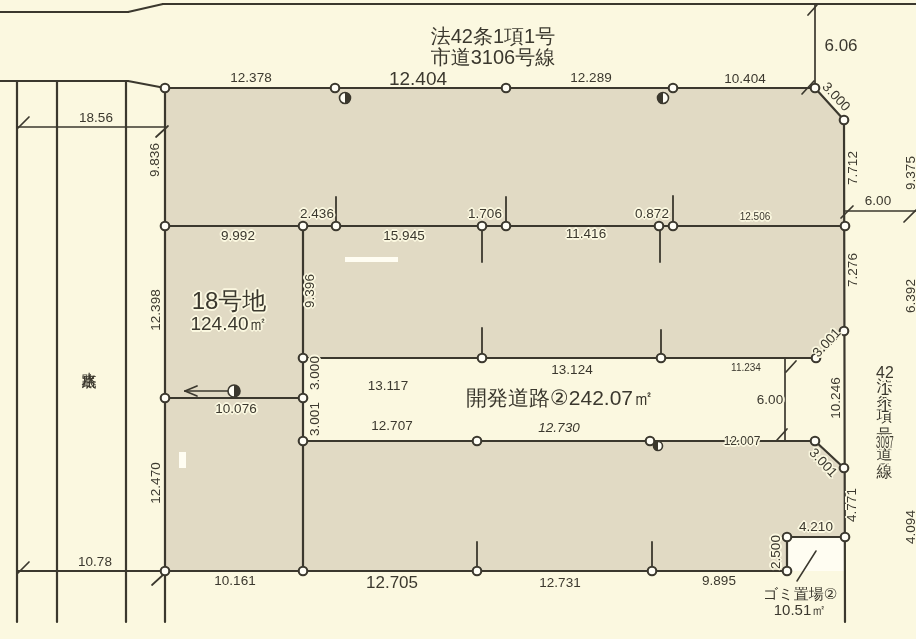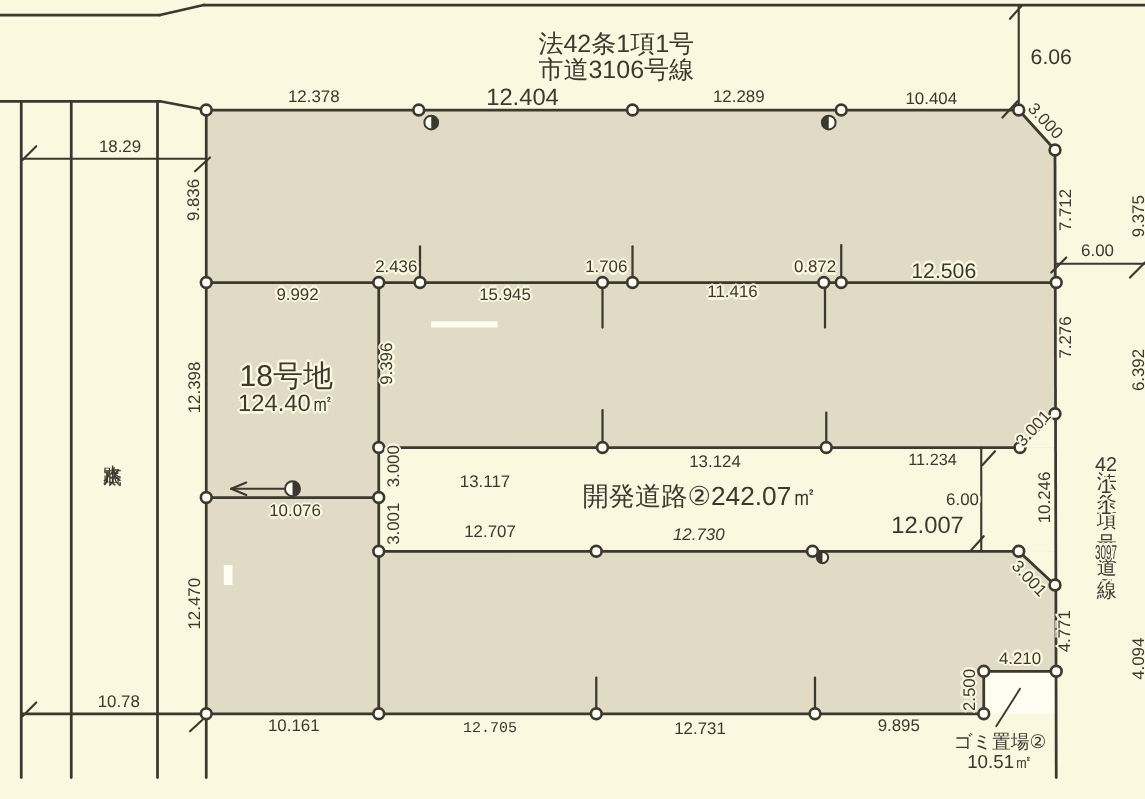--- a/index.html
+++ b/index.html
@@ -149,60 +149,60 @@
   </svg>
   <div id="labels">
       <div class="lbl" style="left: 493px; top: 36px; font-size: 20px; transform: translate(-50%, -50%);">法42条1項1号</div>
       <div class="lbl" style="left: 493px; top: 57px; font-size: 20px; transform: translate(-50%, -50%);">市道3106号線</div>
       <div class="lbl" style="left: 251px; top: 78px; font-size: 13.5px; transform: translate(-50%, -50%);">12.378</div>
       <div class="lbl" style="left: 418px; top: 79px; font-size: 19px; transform: translate(-50%, -50%);">12.404</div>
       <div class="lbl" style="left: 591px; top: 78px; font-size: 13.5px; transform: translate(-50%, -50%);">12.289</div>
       <div class="lbl" style="left: 745px; top: 79px; font-size: 13.5px; transform: translate(-50%, -50%);">10.404</div>
       <div class="lbl" style="left: 798px; top: 46px; font-size: 17px; transform: translate(-50%, -50%); margin-left: 43px;">6.06</div>
       <div class="lbl" style="left: 836px; top: 97px; font-size: 13.5px; transform: translate(-50%, -50%) rotate(47deg);">3.000</div>
-      <div class="lbl" style="left: 96px; top: 118px; font-size: 13.5px; transform: translate(-50%, -50%);">18.29</div>
+      <div class="lbl" style="left: 96px; top: 118px; font-size: 13.5px; transform: translate(-50%, -50%);">18.56</div>
       <div class="lbl" style="left: 155px; top: 160px; font-size: 13.5px; transform: translate(-50%, -50%) rotate(-90deg);">9.836</div>
       <div class="lbl" style="left: 853px; top: 168px; font-size: 13.5px; transform: translate(-50%, -50%) rotate(-90deg);">7.712</div>
       <div class="lbl" style="left: 911px; top: 173px; font-size: 13.5px; transform: translate(-50%, -50%) rotate(-90deg);">9.375</div>
       <div class="lbl" style="left: 878px; top: 201px; font-size: 13.5px; transform: translate(-50%, -50%);">6.00</div>
       <div class="lbl" style="left: 238px; top: 236px; font-size: 13.5px; transform: translate(-50%, -50%);">9.992</div>
       <div class="lbl" style="left: 317px; top: 214px; font-size: 13.5px; transform: translate(-50%, -50%);">2.436</div>
       <div class="lbl" style="left: 404px; top: 236px; font-size: 13.5px; transform: translate(-50%, -50%);">15.945</div>
       <div class="lbl" style="left: 485px; top: 214px; font-size: 13.5px; transform: translate(-50%, -50%);">1.706</div>
       <div class="lbl" style="left: 586px; top: 234px; font-size: 13.5px; transform: translate(-50%, -50%);">11.416</div>
       <div class="lbl" style="left: 652px; top: 214px; font-size: 13.5px; transform: translate(-50%, -50%);">0.872</div>
-      <div class="lbl" style="left: 755px; top: 217px; font-size: 17px; transform: translate(-50%, -50%);">12.506</div>
+      <div class="lbl" style="left: 755px; top: 217px; font-size: 10px; transform: translate(-50%, -50%);">12.506</div>
       <div class="lbl" style="left: 853px; top: 270px; font-size: 13.5px; transform: translate(-50%, -50%) rotate(-90deg);">7.276</div>
       <div class="lbl" style="left: 911px; top: 296px; font-size: 13.5px; transform: translate(-50%, -50%) rotate(-90deg);">6.392</div>
       <div class="lbl" style="left: 310px; top: 291px; font-size: 13.5px; transform: translate(-50%, -50%) rotate(-90deg);">9.396</div>
       <div class="lbl" style="left: 156px; top: 310px; font-size: 13.5px; transform: translate(-50%, -50%) rotate(-90deg);">12.398</div>
       <div class="lbl" style="left: 229px; top: 301px; font-size: 24px; transform: translate(-50%, -50%);">18号地</div>
       <div class="lbl" style="left: 229px; top: 324px; font-size: 19px; transform: translate(-50%, -50%);">124.40㎡</div>
       <div class="lbl" style="left: 388px; top: 370px; font-size: 13.5px; transform: translate(-50%, -50%); margin-top: 16px;">13.117</div>
       <div class="lbl" style="left: 572px; top: 370px; font-size: 13.5px; transform: translate(-50%, -50%);">13.124</div>
-      <div class="lbl" style="left: 746px; top: 368px; font-size: 13px; transform: translate(-50%, -50%);">11.234</div>
+      <div class="lbl" style="left: 746px; top: 368px; font-size: 10px; transform: translate(-50%, -50%);">11.234</div>
       <div class="lbl" style="left: 827px; top: 343px; font-size: 13.5px; transform: translate(-50%, -50%) rotate(-47deg);">3.001</div>
       <div class="lbl" style="left: 315px; top: 373px; font-size: 13.5px; transform: translate(-50%, -50%) rotate(-90deg);">3.000</div>
       <div class="lbl" style="left: 315px; top: 419px; font-size: 13.5px; transform: translate(-50%, -50%) rotate(-90deg);">3.001</div>
       <div class="lbl" style="left: 236px; top: 409px; font-size: 13.5px; transform: translate(-50%, -50%);">10.076</div>
       <div class="lbl" style="left: 560px; top: 398px; font-size: 21px; transform: translate(-50%, -50%); text-align: right;">開発道路②242.07㎡</div>
       <div class="lbl" style="left: 770px; top: 400px; font-size: 13.5px; transform: translate(-50%, -50%);">6.00</div>
       <div class="lbl" style="left: 836px; top: 398px; font-size: 13.5px; transform: translate(-50%, -50%) rotate(-90deg);">10.246</div>
       <div class="lbl" style="left: 392px; top: 426px; font-size: 13.5px; transform: translate(-50%, -50%); text-align: right;">12.707</div>
       <div class="lbl" style="left: 559px; top: 428px; font-size: 13.5px; transform: translate(-50%, -50%); font-style: italic;">12.730</div>
-      <div class="lbl" style="left: 742px; top: 421px; font-size: 19px; transform: translate(-50%, -50%);">12.007</div>
+      <div class="lbl" style="left: 742px; top: 441px; font-size: 12px; transform: translate(-50%, -50%);">12.007</div>
       <div class="lbl" style="left: 823px; top: 463px; font-size: 13.5px; transform: translate(-50%, -50%) rotate(47deg);">3.001</div>
       <div class="lbl" style="left: 156px; top: 483px; font-size: 13.5px; transform: translate(-50%, -50%) rotate(-90deg);">12.470</div>
       <div class="lbl" style="left: 852px; top: 505px; font-size: 13.5px; transform: translate(-50%, -50%) rotate(-90deg);">4.771</div>
       <div class="lbl" style="left: 911px; top: 527px; font-size: 13.5px; transform: translate(-50%, -50%) rotate(-90deg);">4.094</div>
       <div class="lbl" style="left: 816px; top: 527px; font-size: 13.5px; transform: translate(-50%, -50%);">4.210</div>
       <div class="lbl" style="left: 776px; top: 552px; font-size: 13.5px; transform: translate(-50%, -50%) rotate(-90deg);">2.500</div>
       <div class="lbl" style="left: 800px; top: 594px; font-size: 15px; transform: translate(-50%, -50%);">ゴミ置場②</div>
       <div class="lbl" style="left: 800px; top: 610px; font-size: 15px; transform: translate(-50%, -50%);">10.51㎡</div>
       <div class="lbl" style="left: 235px; top: 581px; font-size: 13.5px; transform: translate(-50%, -50%);">10.161</div>
-      <div class="lbl" style="left: 392px; top: 583px; font-size: 12px; transform: translate(-50%, -50%); font-family: Liberation Mono, monospace;">12.705</div>
+      <div class="lbl" style="left: 392px; top: 583px; font-size: 17px; transform: translate(-50%, -50%);">12.705</div>
       <div class="lbl" style="left: 560px; top: 583px; font-size: 13.5px; transform: translate(-50%, -50%); text-align: center;">12.731</div>
       <div class="lbl" style="left: 719px; top: 581px; font-size: 13.5px; transform: translate(-50%, -50%);">9.895</div>
       <div class="lbl" style="left: 95px; top: 562px; font-size: 13.5px; transform: translate(-50%, -50%);">10.78</div>
       <div class="lbl vert" style="left: 89px; top: 361px; font-size: 15px; transform: translate(-50%, -50%);">水路底</div>
       <div class="lbl vert" style="left: 884px; top: 408px; font-size: 16px; transform: translate(-50%, -50%);"><span>法</span><span class="tcu">42</span><span>条</span><span class="tcu">1</span><span>項</span><span class="tcu">1</span><span>号</span><span>　</span><span>市</span><span>道</span><span class="tcu">3097</span><span>号</span><span>線</span></div>
     </div>
 </div>
 
 </body></html>

